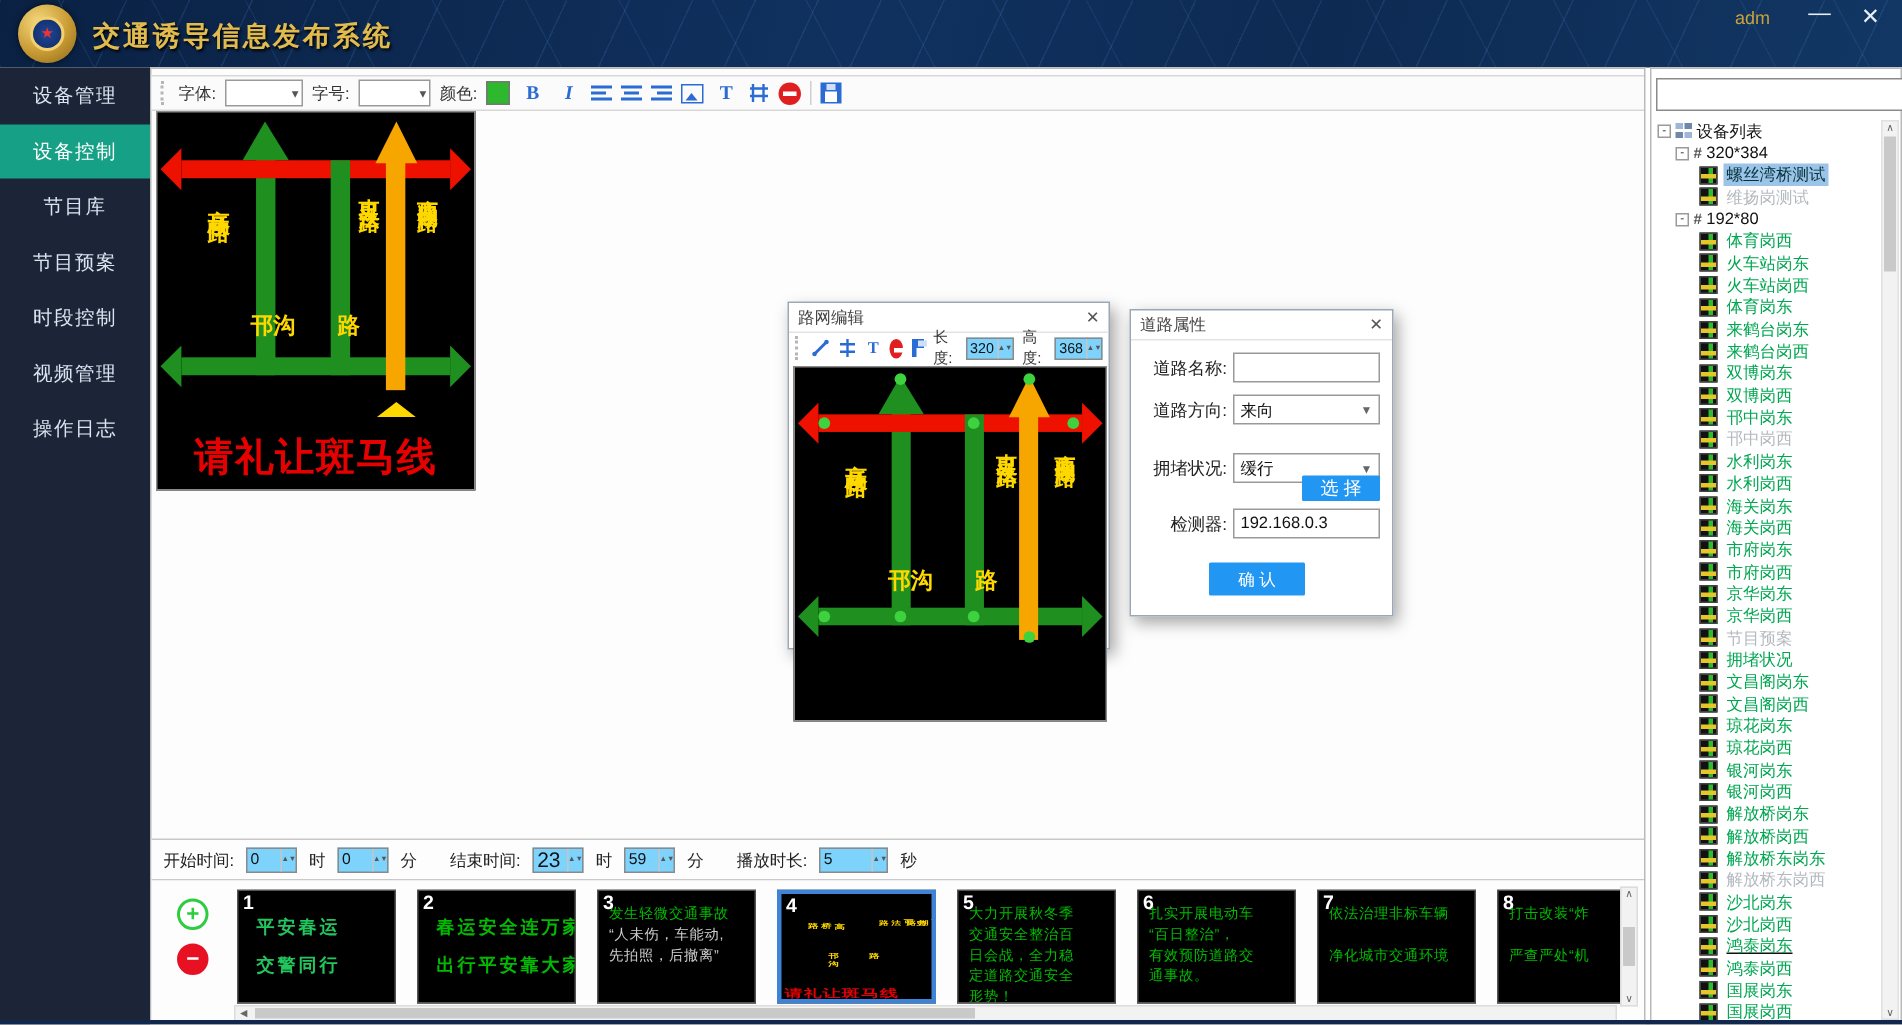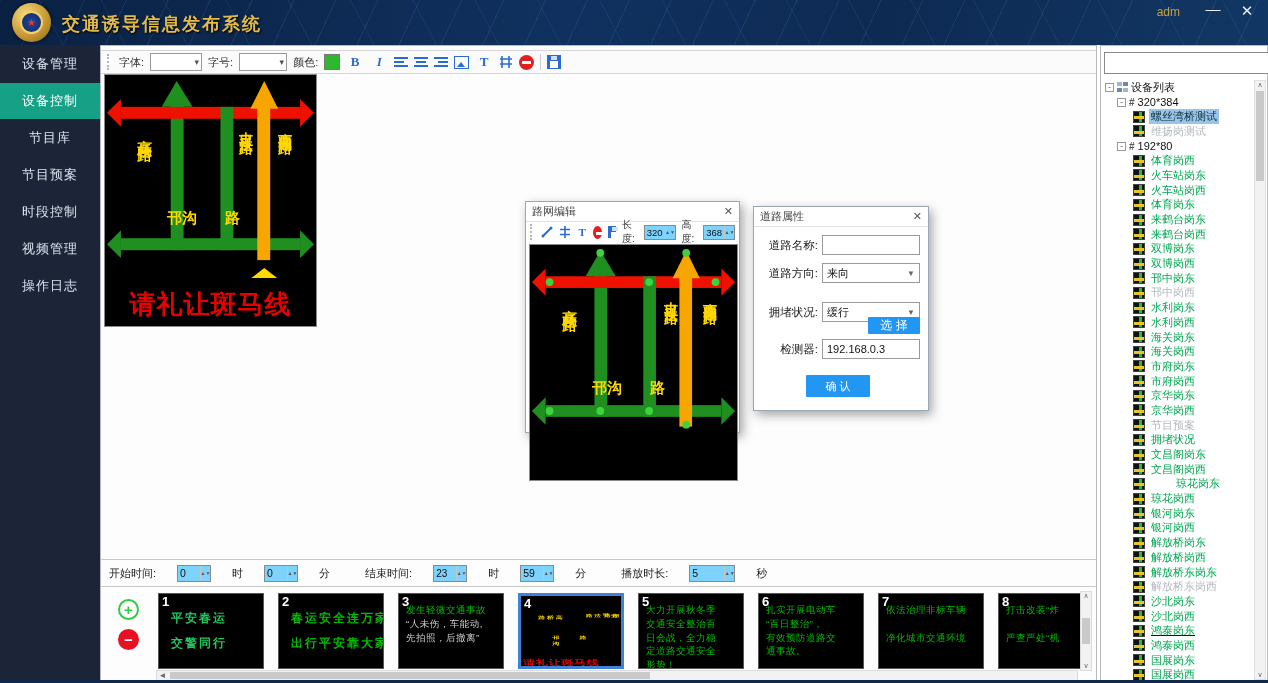--- a/index.html
+++ b/index.html
@@ -85,21 +85,21 @@
   #props-dialog{left:652px;top:160px;width:176px;height:205px;font-size:11.5px;color:#222;}
   .prow{position:absolute;left:0;right:8px;height:20px;display:flex;align-items:center;}
   .plabel{width:64px;text-align:right;margin-right:4px;}
   .pinput{flex:1;height:20px;border:1px solid #999;background:#fff;font-size:11px;display:flex;align-items:center;padding:0 4px;color:#111;}
   .pselect{flex:1;height:20px;border:1px solid #999;background:#fff;font-size:11px;display:flex;align-items:center;padding:0 4px;color:#111;}
   .pselect .chev{margin-left:auto;color:#666;font-size:8px;}
   .blue-btn{background:var(--accent_blue);color:#fff;border:none;font-size:12px;display:inline-flex;align-items:center;justify-content:center;border-radius:1px;}
 
   
   #schedule-bar{position:absolute;left:0;right:0;top:513px;height:28px;border-top:1px solid #c9c9c9;border-bottom:1px solid #c9c9c9;
-    background:#fdfdfd;display:flex;align-items:center;gap:21px;padding-left:8px;font-size:11px;color:#222;}
+    background:#fdfdfd;display:flex;align-items:center;gap:8px;padding-left:8px;font-size:11px;color:#222;}
   #schedule-actions{position:absolute;right:10px;top:517px;display:flex;gap:13px;}
   #schedule-actions .blue-btn{height:19px;padding:0 7px;font-size:9.5px;letter-spacing:1px;}
 
   
   #strip{position:absolute;left:0;right:0;top:541px;bottom:0;background:#fdfdfd;}
   .circle-btn{position:absolute;left:17px;width:21px;height:21px;border-radius:50%;display:flex;align-items:center;justify-content:center;font-size:15px;font-weight:bold;}
   #add-btn{top:12px;border:2px solid #2ecc40;color:#2ecc40;background:#fff;}
   #remove-btn{top:42px;background:#e81123;color:#fff;border:2px solid #e81123;}
   #playlist{position:absolute;left:57px;top:6px;display:flex;gap:14px;height:78px;overflow:hidden;width:925px;}
   .thumb{position:relative;width:106px;height:76px;background:#000;border:1px solid #555;flex:0 0 auto;overflow:hidden;}
@@ -332,21 +332,21 @@
           <span class="arr">▲▼</span>
         </span>
       <span>时</span>
       <span class="spin" style="height:17px;">
           <span class="val" style="min-width:22px;font-size:10.5px;">0</span>
           <span class="arr">▲▼</span>
         </span>
       <span style="margin-right:14px;">分</span>
       <span>结束时间:</span>
       <span class="spin" style="height:17px;">
-          <span class="val" style="min-width:22px;font-size:10px;">23</span>
+          <span class="val" style="min-width:22px;font-size:14px;">23</span>
           <span class="arr">▲▼</span>
         </span>
       <span>时</span>
       <span class="spin" style="height:17px;">
           <span class="val" style="min-width:22px;font-size:10.5px;">59</span>
           <span class="arr">▲▼</span>
         </span>
       <span style="margin-right:14px;">分</span>
       <span>播放时长:</span>
       <span class="spin" style="height:17px;">
@@ -567,21 +567,21 @@
           <span class="dev-label st-online">拥堵状况</span>
         </div>
         <div class="trow" style="padding-left: 30px;">
           <span class="tl-ico"></span>
           <span class="dev-label st-online">文昌阁岗东</span>
         </div>
         <div class="trow" style="padding-left: 30px;">
           <span class="tl-ico"></span>
           <span class="dev-label st-online">文昌阁岗西</span>
         </div>
-        <div class="trow" style="padding-left: 30px; gap: 25px;">
+        <div class="trow" style="padding-left: 30px;">
           <span class="tl-ico"></span>
           <span class="dev-label st-online">琼花岗东</span>
         </div>
         <div class="trow" style="padding-left: 30px;">
           <span class="tl-ico"></span>
           <span class="dev-label st-online">琼花岗西</span>
         </div>
         <div class="trow" style="padding-left: 30px;">
           <span class="tl-ico"></span>
           <span class="dev-label st-online">银河岗东</span>

